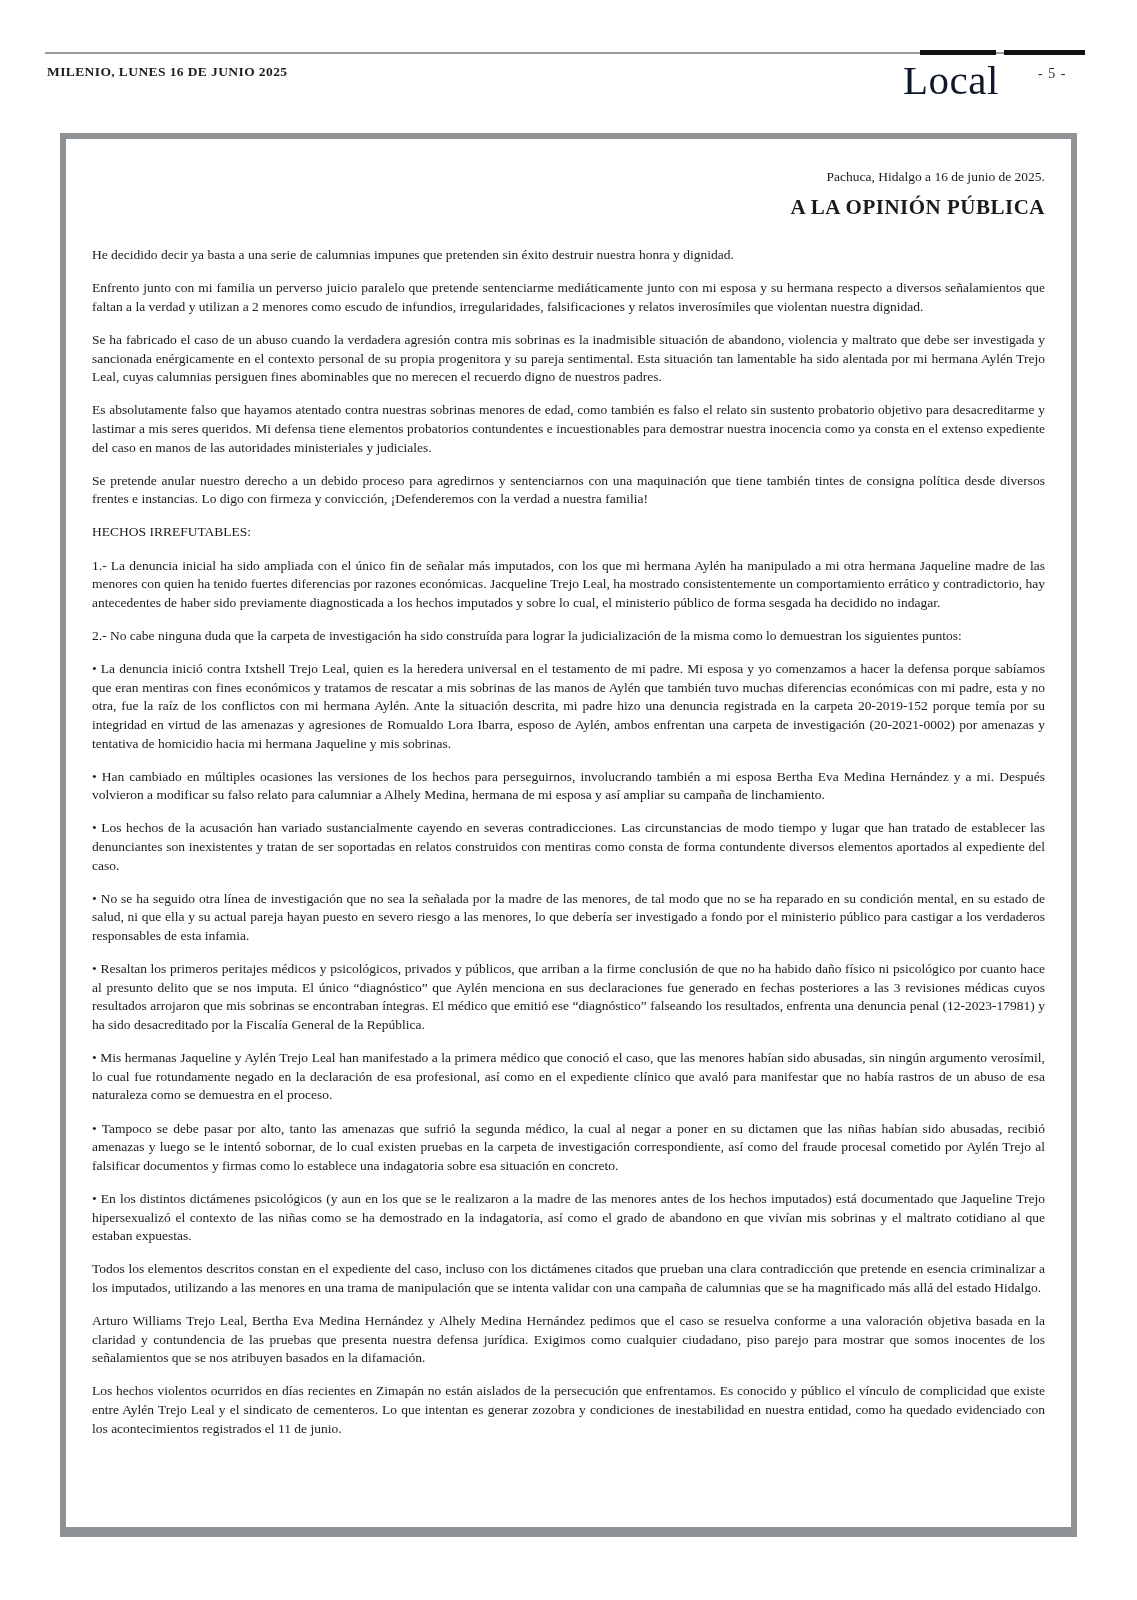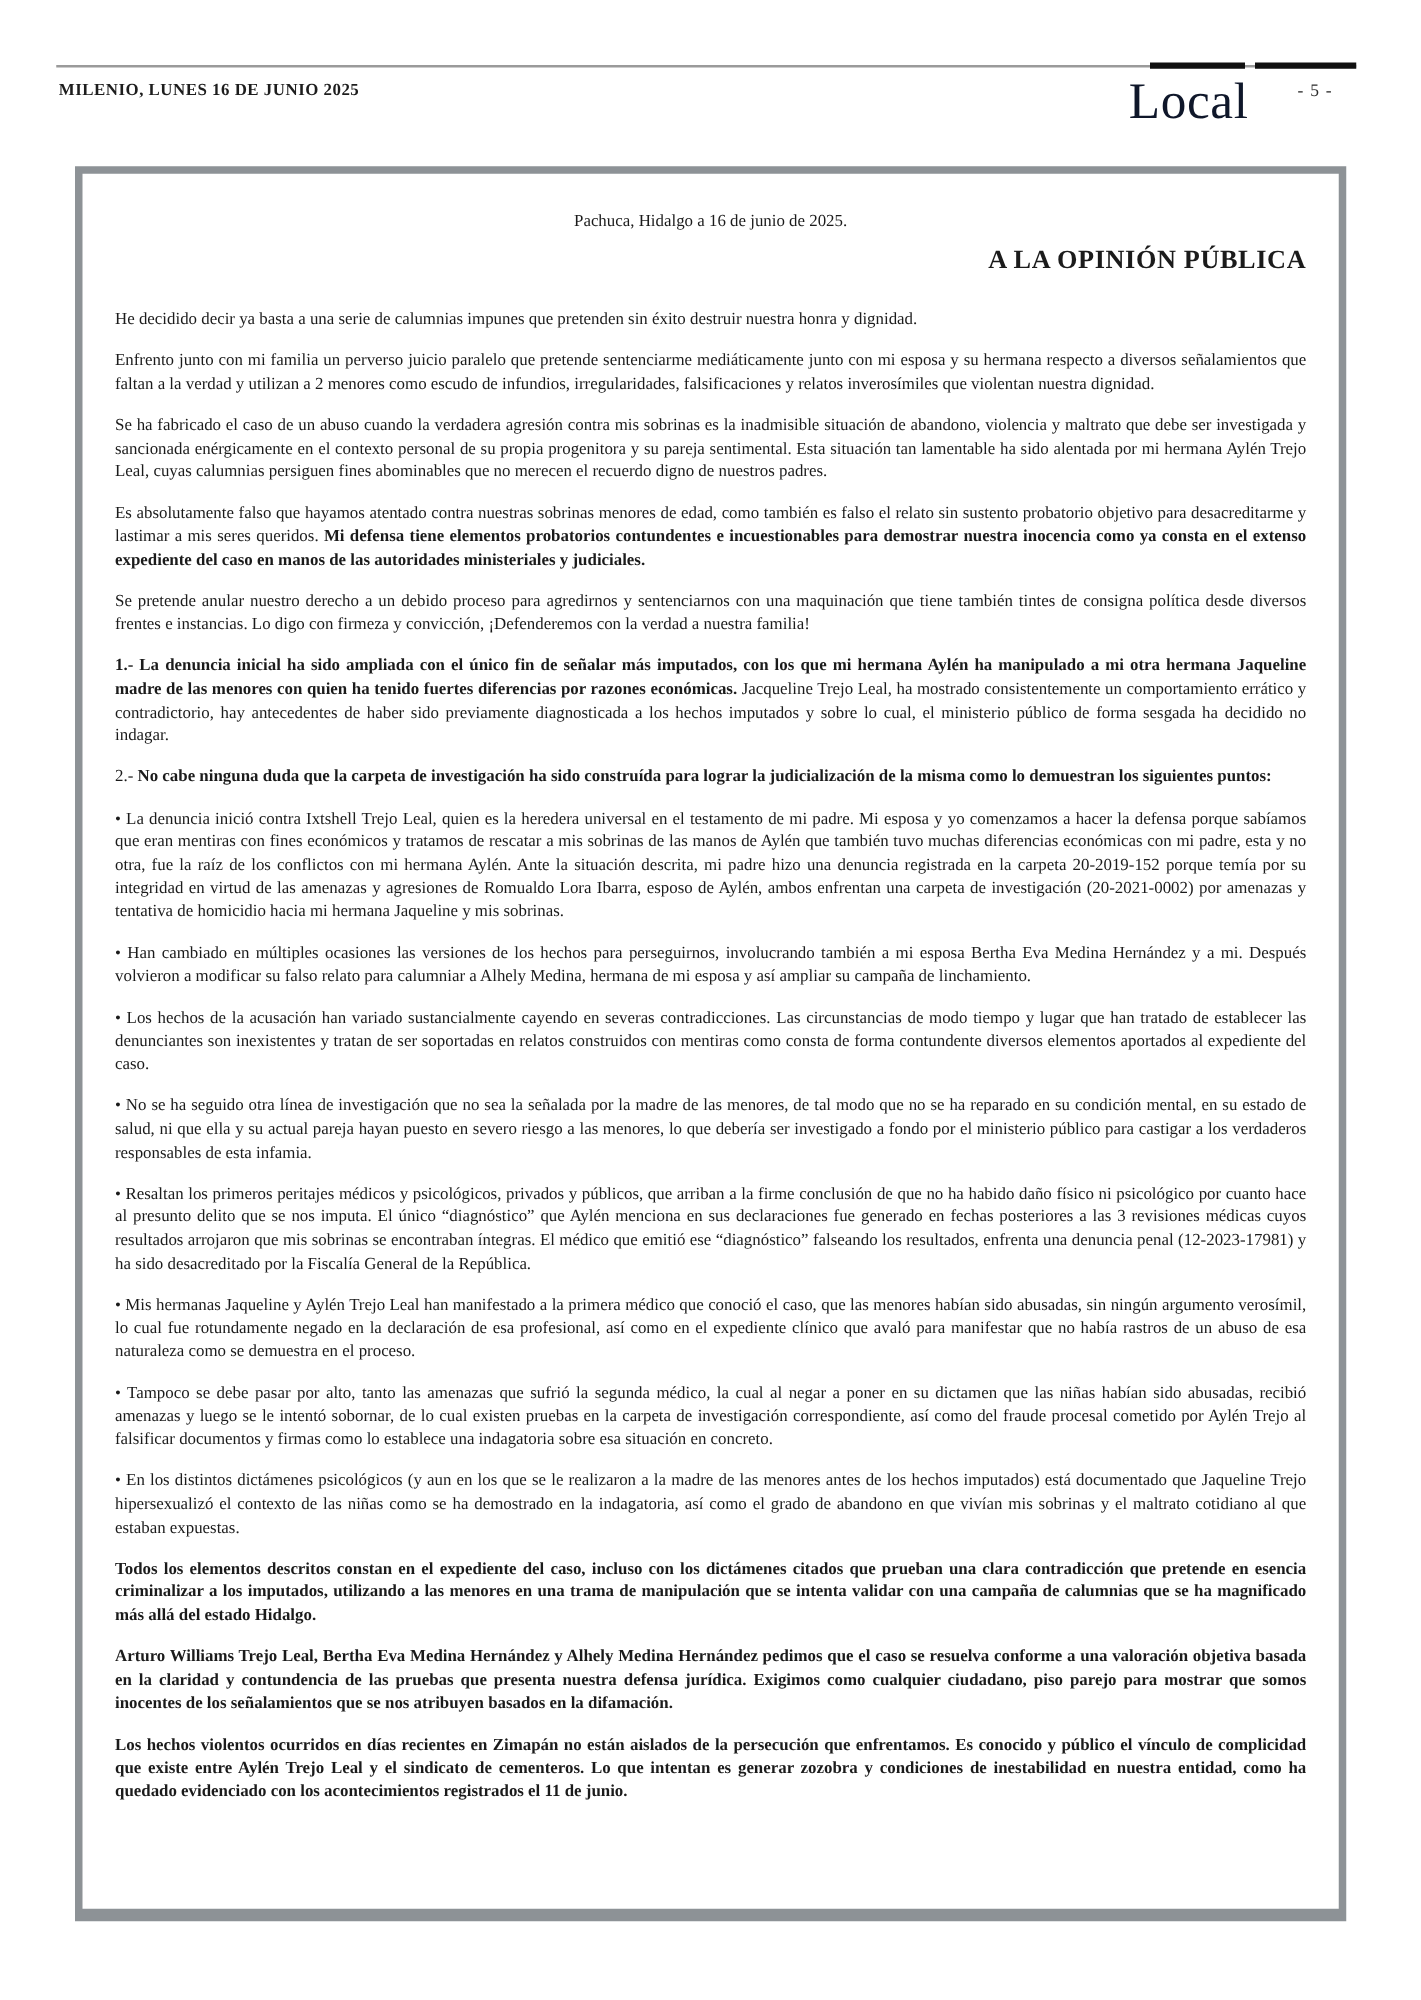--- a/index.html
+++ b/index.html
@@ -42,39 +42,39 @@
     box-sizing: border-box;
     border: 6px solid #8d9296;
     border-bottom-width: 10px;
     background: #ffffff;
   }
   .notice-inner {
     padding: 30px 26px 10px 26px;
   }
 
   .dateline {
-    text-align: center;
+    text-align: right;
     font-size: 13.5px;
     margin: 0 0 10px 0;
   }
   .page-title {
     text-align: right;
     font-size: 21px;
     font-weight: bold;
     letter-spacing: 0.5px;
     margin: 0 0 26px 0;
   }
 
   .blk {
     font-size: 13.5px;
     line-height: 1.38;
     text-align: justify;
     margin: 0 0 14.5px 0;
   }
-  .blk .b { font-weight: bold; }
+  .blk .b { font-weight: normal; }
   .blk.heading { font-weight: bold; text-align: left; }
 </style>
 </head>
 <body>
 
 <div class="page-header">
   <div class="header-rule"></div>
   <div class="header-bar-1"></div>
   <div class="header-bar-2"></div>
   <div class="masthead">MILENIO, LUNES 16 DE JUNIO 2025</div>
@@ -85,20 +85,21 @@
 <div class="notice-box">
   <div class="notice-inner">
     <p class="dateline">Pachuca, Hidalgo a 16 de junio de 2025.</p>
     <p class="page-title">A LA OPINIÓN PÚBLICA</p>
     <div>
         <p class="blk paragraph"><span>He decidido decir ya basta a una serie de calumnias impunes que pretenden sin éxito destruir nuestra honra y dignidad.</span></p>
         <p class="blk paragraph"><span>Enfrento junto con mi familia un perverso juicio paralelo que pretende sentenciarme mediáticamente junto con mi esposa y su hermana respecto a diversos señalamientos que faltan a la verdad y utilizan a 2 menores como escudo de infundios, irregularidades, falsificaciones y relatos inverosímiles que violentan nuestra dignidad.</span></p>
         <p class="blk paragraph"><span>Se ha fabricado el caso de un abuso cuando la verdadera agresión contra mis sobrinas es la inadmisible situación de abandono, violencia y maltrato que debe ser investigada y sancionada enérgicamente en el contexto personal de su propia progenitora y su pareja sentimental. Esta situación tan lamentable ha sido alentada por mi hermana Aylén Trejo Leal, cuyas calumnias persiguen fines abominables que no merecen el recuerdo digno de nuestros padres.</span></p>
         <p class="blk paragraph"><span>Es absolutamente falso que hayamos atentado contra nuestras sobrinas menores de edad, como también es falso el relato sin sustento probatorio objetivo para desacreditarme y lastimar a mis seres queridos. </span><span class="b">Mi defensa tiene elementos probatorios contundentes e incuestionables para demostrar nuestra inocencia como ya consta en el extenso expediente del caso en manos de las autoridades ministeriales y judiciales.</span></p>
         <p class="blk paragraph"><span>Se pretende anular nuestro derecho a un debido proceso para agredirnos y sentenciarnos con una maquinación que tiene también tintes de consigna política desde diversos frentes e instancias. Lo digo con firmeza y convicción, ¡Defenderemos con la verdad a nuestra familia!</span></p>
+        <p class="blk heading"><span class="b">HECHOS IRREFUTABLES:</span></p>
         <p class="blk paragraph"><span class="b">1.- La denuncia inicial ha sido ampliada con el único fin de señalar más imputados, con los que mi hermana Aylén ha manipulado a mi otra hermana Jaqueline madre de las menores con quien ha tenido fuertes diferencias por razones económicas. </span><span>Jacqueline Trejo Leal, ha mostrado consistentemente un comportamiento errático y contradictorio, hay antecedentes de haber sido previamente diagnosticada a los hechos imputados y sobre lo cual, el ministerio público de forma sesgada ha decidido no indagar.</span></p>
         <p class="blk paragraph"><span>2.- </span><span class="b">No cabe ninguna duda que la carpeta de investigación ha sido construída para lograr la judicialización de la misma como lo demuestran los siguientes puntos:</span></p>
         <p class="blk bullet"><span>• La denuncia inició contra Ixtshell Trejo Leal, quien es la heredera universal en el testamento de mi padre.  Mi esposa y yo comenzamos a hacer la defensa porque sabíamos que eran mentiras con fines económicos y tratamos de rescatar a mis sobrinas de las manos de Aylén que también tuvo muchas diferencias económicas con mi padre, esta y no otra, fue la raíz de los conflictos con mi hermana Aylén.  Ante la situación descrita, mi padre hizo una denuncia registrada en la carpeta 20-2019-152 porque temía por su integridad en virtud de las amenazas y agresiones de Romualdo Lora Ibarra, esposo de Aylén, ambos enfrentan una carpeta de investigación (20-2021-0002) por amenazas y tentativa de homicidio hacia mi hermana Jaqueline y mis sobrinas.</span></p>
         <p class="blk bullet"><span>• Han cambiado en múltiples ocasiones las versiones de los hechos para perseguirnos, involucrando también a mi esposa Bertha Eva Medina Hernández y a mi. Después volvieron a modificar su falso relato para calumniar a Alhely Medina, hermana de mi esposa y así ampliar su campaña de linchamiento.</span></p>
         <p class="blk bullet"><span>• Los hechos de la acusación han variado sustancialmente cayendo en severas contradicciones. Las circunstancias de modo tiempo y lugar  que han tratado de establecer las denunciantes son inexistentes y tratan de ser soportadas en relatos construidos con mentiras como consta de forma contundente diversos elementos aportados al expediente del caso.</span></p>
         <p class="blk bullet"><span>• No se ha seguido otra línea de investigación que no sea la señalada por la madre de las menores, de tal modo que no se ha reparado en su condición mental, en su estado de salud, ni que ella y su actual pareja hayan puesto en severo riesgo a las menores, lo que debería ser investigado a fondo por el ministerio público para castigar a los verdaderos responsables de esta infamia.</span></p>
         <p class="blk bullet"><span>• Resaltan los primeros peritajes médicos y psicológicos, privados y públicos, que arriban a la firme conclusión de que no ha habido daño físico ni psicológico por cuanto hace al presunto delito que se nos imputa. El único “diagnóstico” que Aylén menciona en sus declaraciones fue generado en fechas posteriores a las 3 revisiones médicas cuyos resultados arrojaron que mis sobrinas se encontraban íntegras. El médico que emitió ese “diagnóstico” falseando los resultados, enfrenta una denuncia penal (12-2023-17981) y ha sido desacreditado por la Fiscalía General de la República.</span></p>
         <p class="blk bullet"><span>• Mis hermanas Jaqueline y Aylén Trejo Leal han manifestado a la primera médico que conoció el caso, que las menores habían sido abusadas, sin ningún argumento verosímil, lo cual fue rotundamente negado en la declaración de esa profesional, así como en el expediente clínico que avaló para manifestar que no había rastros de un abuso de esa naturaleza como se demuestra en el proceso.</span></p>
         <p class="blk bullet"><span>• Tampoco se debe pasar por alto, tanto las amenazas que sufrió la segunda médico, la cual al negar a poner en su dictamen que las niñas habían sido abusadas, recibió amenazas y luego se le intentó sobornar, de lo cual existen pruebas en la carpeta de investigación correspondiente, así como del fraude procesal cometido por Aylén Trejo al falsificar documentos y firmas como lo establece una indagatoria sobre esa situación en concreto.</span></p>
         <p class="blk bullet"><span>• En los distintos dictámenes psicológicos (y aun en los que se le realizaron a la madre de las menores antes de los hechos imputados) está documentado que Jaqueline Trejo hipersexualizó el contexto de las niñas como se ha demostrado en la indagatoria, así como el grado de abandono en que vivían mis sobrinas y el maltrato cotidiano al que estaban expuestas.</span></p>

